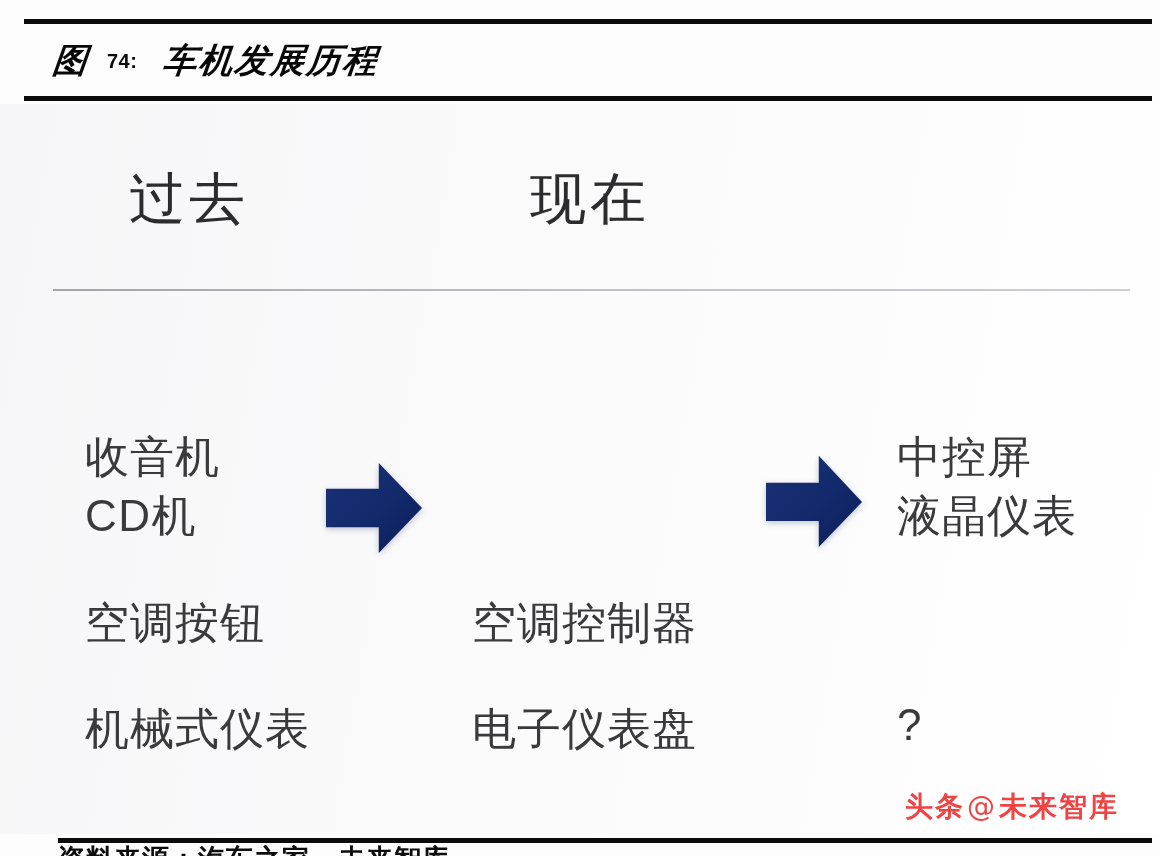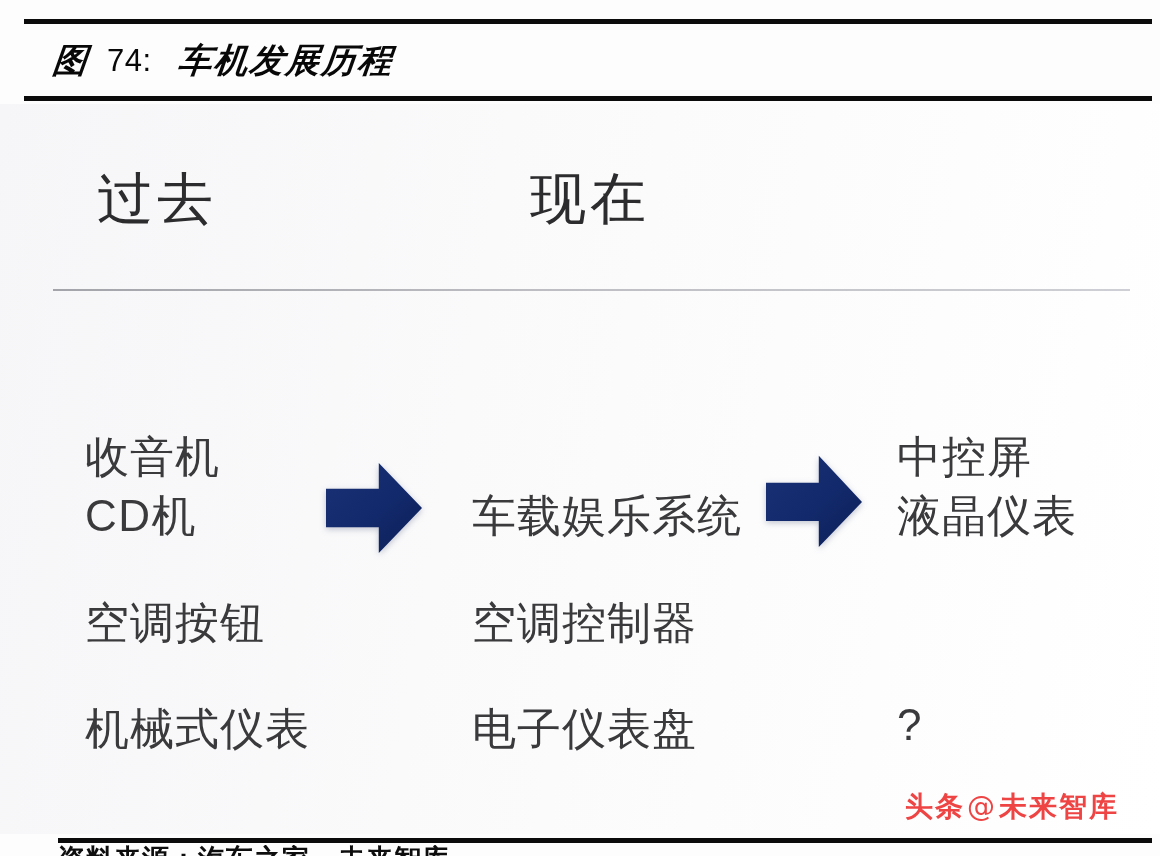--- a/index.html
+++ b/index.html
@@ -51,23 +51,23 @@
     font-family: "DejaVu Serif", "Liberation Serif", serif;
     font-weight: 700;
     font-size: 33px;
     letter-spacing: 1px;
     color: #080808;
     white-space: nowrap;
     font-style: italic;
   }
   .caption-num {
     font-family: "Liberation Sans", "DejaVu Sans", sans-serif;
-    font-weight: 400;
+    font-weight: 700;
     font-style: normal;
-    font-size: 31px;
+    font-size: 20px;
     padding: 0 4px 0 18px;
     letter-spacing: 0.5px;
   }
   .caption-zh {
     font-family: "DejaVu Sans", "Liberation Sans", sans-serif;
     font-weight: 700;
     font-style: italic;
     font-size: 34px;
     padding-left: 22px;
     letter-spacing: 2px;
@@ -86,21 +86,21 @@
 
   .col-header {
     position: absolute;
     font-size: 56px;
     font-weight: 400;
     color: #2c2c2e;
     letter-spacing: 4px;
     white-space: nowrap;
     font-family: "DejaVu Sans", "Liberation Sans", sans-serif;
   }
-  .hdr-past    { left: 97px; top: 58px; }
+  .hdr-past    { left: 129px; top: 58px; }
   .hdr-present { left: 530px; top: 58px; }
   .hdr-future  { left: 925px; top: 58px; }
 
   .header-divider {
     position: absolute;
     left: 53px;
     top: 185px;
     width: 1077px;
     height: 2px;
     background: linear-gradient(90deg,#9a9aa2 0%, #b6b6bd 45%, #c9c9d1 100%);
@@ -200,21 +200,20 @@
     <div class="col-header hdr-past">过去</div>
     <div class="col-header hdr-present">现在</div>
 
     <div class="header-divider"></div>
 
     <div class="cell col1 row1">收音机</div>
     <div class="cell col1 row2 cell-latin">CD机</div>
     <div class="cell col1 row3">空调按钮</div>
     <div class="cell col1 row4">机械式仪表</div>
 
-    <div class="cell col2 row2">车载娱乐系统</div>
     <div class="cell col2 row3">空调控制器</div>
     <div class="cell col2 row4">电子仪表盘</div>
 
     <div class="cell col3 row1">中控屏</div>
     <div class="cell col3 row2">液晶仪表</div>
     <div class="cell col3 row4 cell-latin">?</div>
 
     <svg class="arrow arrow-1" viewBox="0 0 100 100">
       <defs>
         <linearGradient id="ag1" x1="0" y1="0" x2="1" y2="1">

